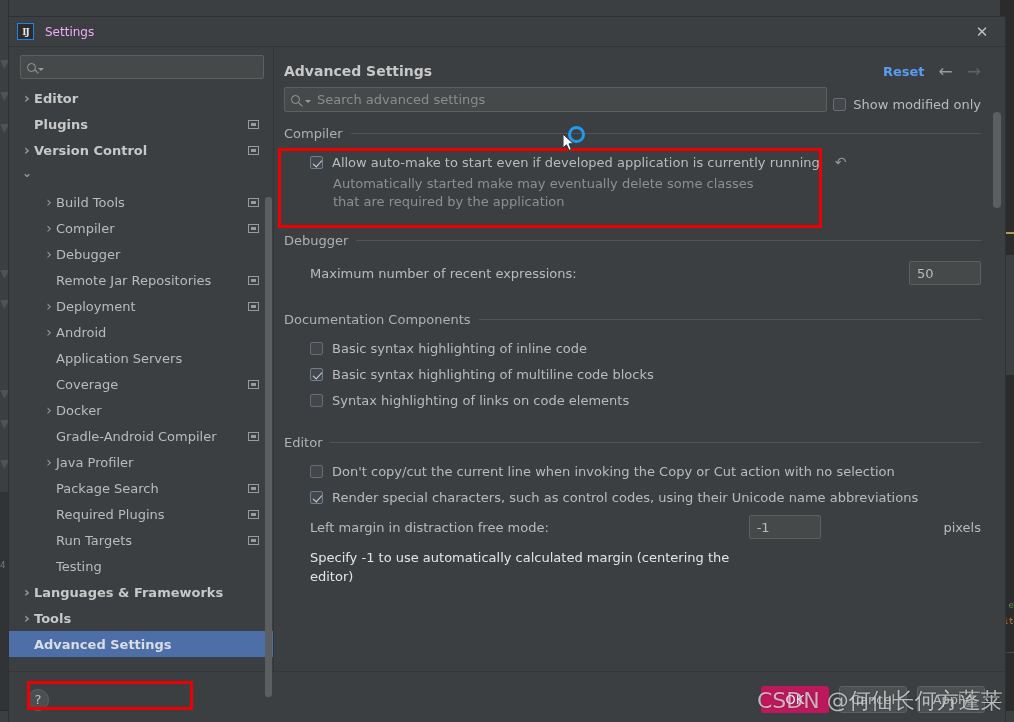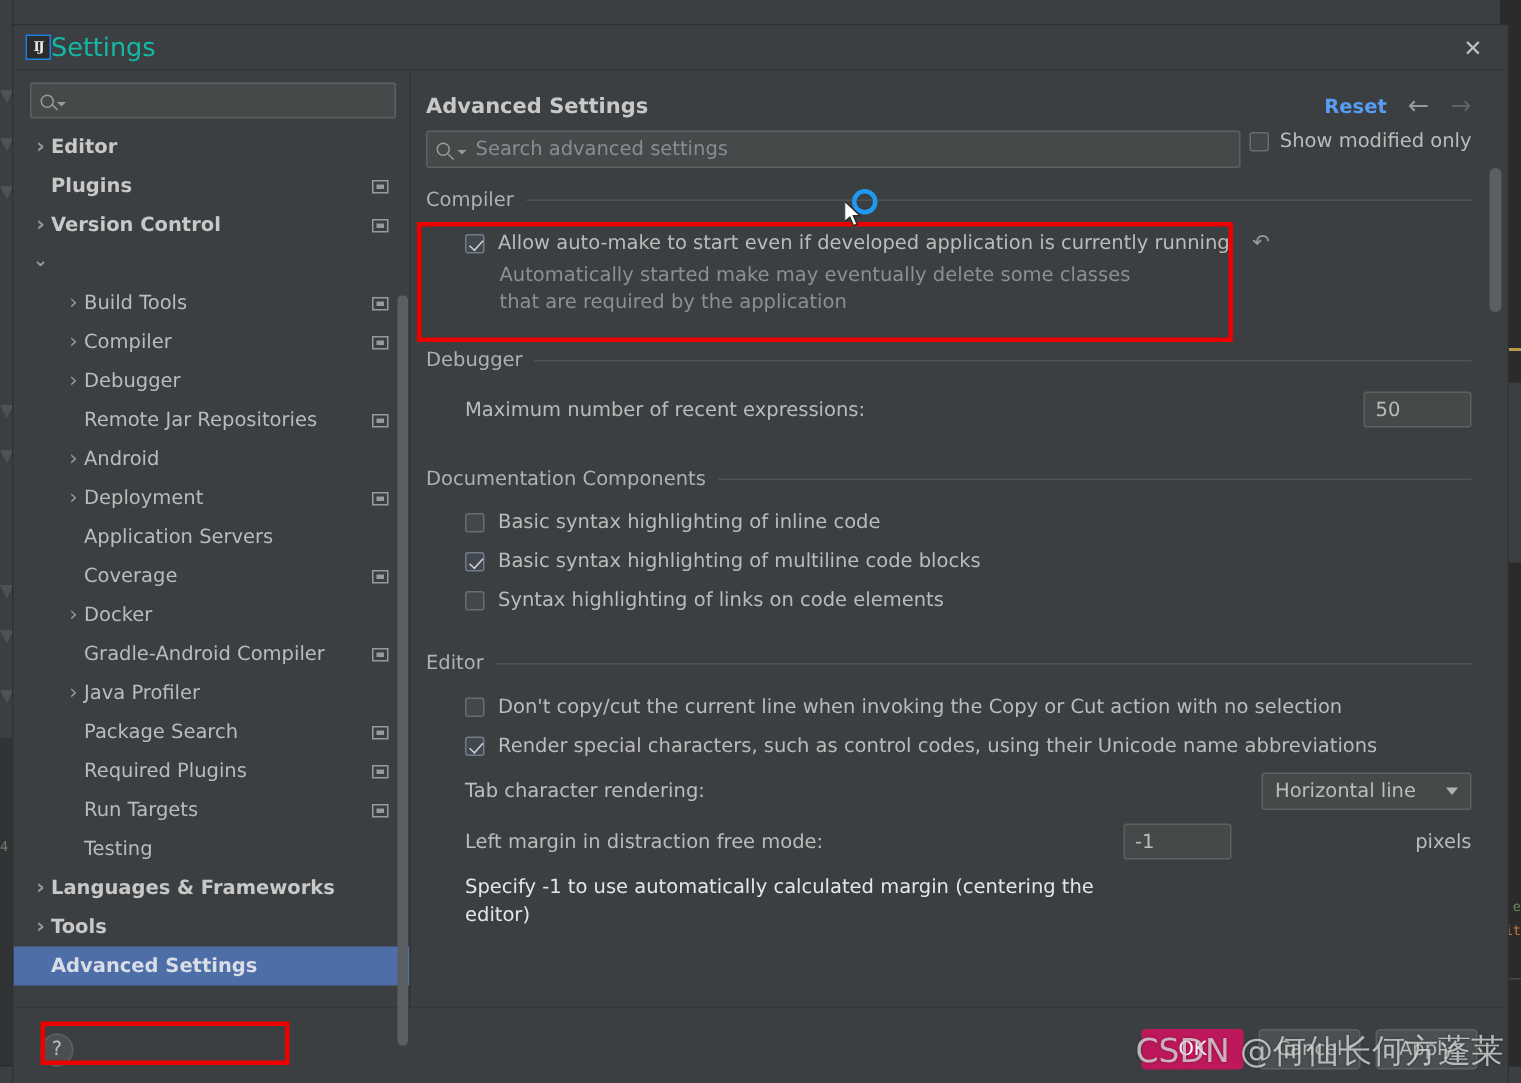--- a/index.html
+++ b/index.html
@@ -83,21 +83,21 @@
   #ij-logo {
     width: 17px; height: 17px; margin-left: 8px;
     background: #2b2b2b;
     border: 1.5px solid #1e82e6;
     display: flex; align-items: center; justify-content: center;
     font-size: 9px; font-weight: bold; color: #e6e6e6;
     letter-spacing: -1px;
     font-family: "DejaVu Serif", serif;
   }
   #title-text {
-    font-size: 17px; color: #14b8a6;
+    margin-left: 11px; font-size: 12px; color: #f0abfc;
   }
   #close-btn {
     position: absolute; right: 0px; top: 0;
     width: 46px; height: 30px;
     display: flex; align-items: center; justify-content: center;
     color: #c0c0c0; font-size: 15px; cursor: pointer;
   }
 
   #body-area { display: flex; flex: 1; min-height: 0; }
 
@@ -174,21 +174,21 @@
   }
   #adv-title { font-size: 14px; font-weight: bold; color: #c8c8c8; }
   #header-right {
     margin-left: auto; display: flex; align-items: center; gap: 14px;
   }
   #reset-link { font-size: 13px; color: #589df6; cursor: pointer; font-weight: bold;}
   .nav-arrow { font-size: 17px; color: #9a9a9a; cursor: pointer; line-height: 1;}
   .nav-arrow.disabled { color: #5f6264; }
 
   #search-row {
-    display: flex; align-items: flex-start;
+    display: flex; align-items: flex-end;
     padding: 6px 24px 0 10px; gap: 6px;
   }
   #adv-search {
     flex: 1; height: 25px; background: #45494a;
     border: 1px solid #5e6060; border-radius: 2px;
     display: flex; align-items: center; padding-left: 6px; gap: 3px;
   }
   #adv-search-ph { font-size: 13px; color: #8a8d8f; margin-left: 3px; }
   #modified-wrap { display: flex; align-items: center; gap: 7px; cursor: pointer;}
   #modified-label { font-size: 13px; color: #bbbbbb; white-space: nowrap;}
@@ -383,26 +383,26 @@
             <div class="chev closed"></div>
             <span class="tree-label">Debugger</span>
           </div>
           <div class="tree-row" style="padding-left: 33px;">
             <div class="chev"></div>
             <span class="tree-label">Remote Jar Repositories</span>
             <div class="proj-icon"></div>
           </div>
           <div class="tree-row" style="padding-left: 33px;">
             <div class="chev closed"></div>
+            <span class="tree-label">Deployment</span>
+            <div class="proj-icon"></div>
+          </div>
+          <div class="tree-row" style="padding-left: 33px;">
+            <div class="chev closed"></div>
             <span class="tree-label">Android</span>
-          </div>
-          <div class="tree-row" style="padding-left: 33px;">
-            <div class="chev closed"></div>
-            <span class="tree-label">Deployment</span>
-            <div class="proj-icon"></div>
           </div>
           <div class="tree-row" style="padding-left: 33px;">
             <div class="chev"></div>
             <span class="tree-label">Application Servers</span>
           </div>
           <div class="tree-row" style="padding-left: 33px;">
             <div class="chev"></div>
             <span class="tree-label">Coverage</span>
             <div class="proj-icon"></div>
           </div>
@@ -519,27 +519,20 @@
           </div>
           <div class="opt-row">
             <div class="cb"></div>
             <div class="opt-label">Don't copy/cut the current line when invoking the Copy or Cut action with no selection</div>
           </div>
           <div class="opt-row">
             <div class="cb checked"></div>
             <div class="opt-label">Render special characters, such as control codes, using their Unicode name abbreviations</div>
           </div>
           <div class="field-row">
-            <div class="field-label">Tab character rendering:</div>
-            <div class="combo" style="margin-left: 245px; width: 140px;">
-              <span>Horizontal line</span>
-              <div class="caret-dn"></div>
-            </div>
-          </div>
-          <div class="field-row">
             <div class="field-label">Left margin in distraction free mode:</div>
             <div class="txtbox" style="margin-left: 88px; width: 72px;">-1</div>
             <div class="unit">pixels</div>
           </div>
           <div class="hint">Specify -1 to use automatically calculated margin (centering the editor)</div>
         </div>
 
       <div id="main-scroll"></div>
     </div>
   </div>

